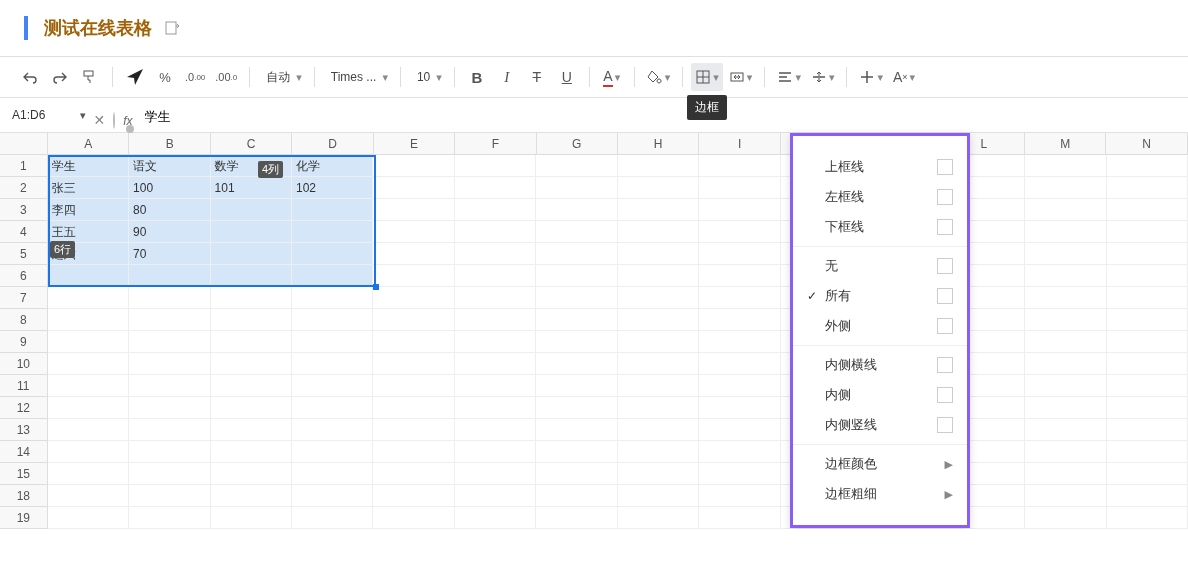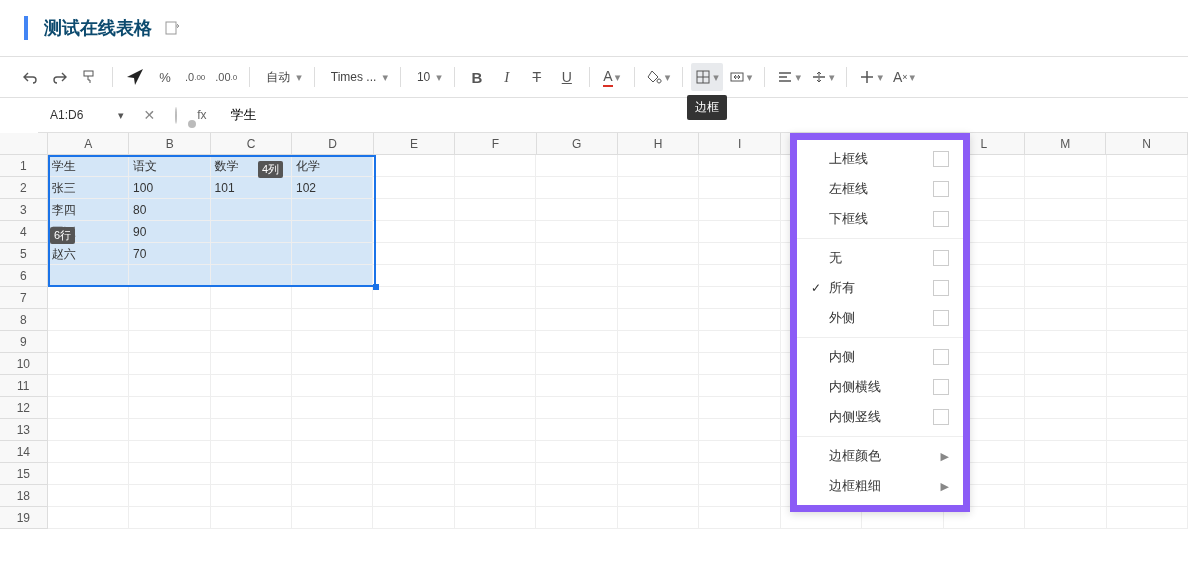--- a/index.html
+++ b/index.html
@@ -1,51 +1,51 @@
 <!DOCTYPE html>
 <html><head>
 <meta charset="utf-8">
 <style>
 * { box-sizing: border-box; margin: 0; padding: 0; }
 body { font-family: Arial, "Microsoft YaHei", sans-serif; font-size: 13px; color: #333; background: #fff; width: 1188px; }
 .header { display: flex; align-items: center; padding: 16px 24px; border-bottom: 1px solid #e0e0e0; }
 .header-bar { width: 4px; height: 24px; background: #4285f4; margin-right: 16px; }
-.header-title { font-size: 18px; font-weight: bold; color: #0c4a6e; }
+.header-title { font-size: 18px; font-weight: bold; color: #a16207; }
 .header-icon { margin-left: 12px; color: #888; }
 .toolbar { display: flex; align-items: center; padding: 6px 16px; border-bottom: 1px solid #e0e0e0; gap: 2px; }
 .tb-btn { display: flex; align-items: center; justify-content: center; min-width: 28px; height: 28px; padding: 0 4px; cursor: pointer; color: #555; border-radius: 2px; position: relative; }
 .tb-btn.active { background: #e8eaed; }
 .tb-sep { width: 1px; height: 20px; background: #ddd; margin: 0 6px; }
 .tb-dd { font-size: 11px; color: #888; margin-left: 2px; }
 .tb-text { font-size: 12px; color: #444; padding: 0 4px; white-space: nowrap; overflow: hidden; text-overflow: ellipsis; max-width: 60px; text-align: center; }
 .tb-text.num { max-width: 30px; }
 .tooltip { position: absolute; top: 32px; left: 50%; transform: translateX(-50%); background: #333; color: #fff; padding: 4px 8px; font-size: 12px; border-radius: 2px; white-space: nowrap; z-index:10; }
-.fbar { display: flex; align-items: center; padding: 4px 8px; border-bottom: 1px solid #e0e0e0; gap: 20px; margin-left: 38px; }
+.fbar { display: flex; align-items: flex-end; padding: 4px 8px; border-bottom: 1px solid #e0e0e0; gap: 8px; }
 .namebox { display: flex; align-items: center; height: 26px; }
 .namebox-val { width: 70px; font-size: 12px; color: #333; padding: 3px 4px; }
 .namebox .tb-dd { color: #555; }
 .fx-x { color: #888; font-size: 14px; cursor: pointer; }
 .fx-circle { width: 20px; height: 20px; border: 1.5px solid #bbb; border-radius: 50%; position: relative; }
 .fx-circle::after { content:""; position:absolute; width:8px; height:8px; border-radius:50%; background:#bbb; top:12px; left:12px; }
-.fx-label { font-size: 12px; color: #666; }
+.fx-label { font-style: italic; font-size: 12px; color: #666; }
 .fx-input { flex: 1; font-size: 13px; padding: 4px; border: none; outline: none; }
 .sheet { position: relative; }
 .corner { position:absolute; top:0; left:0; width:48px; height:22px; background:#f8f8f8; border-right:1px solid #ddd; border-bottom:1px solid #ddd; }
 .colhdr { display:flex; margin-left:48px; }
 .ch { width:82px; height:22px; background:#f8f8f8; border-right:1px solid #ddd; border-bottom:1px solid #ddd; text-align:center; font-size:12px; color:#555; line-height:22px; }
 .rows { }
 .row { display:flex; height:22px; }
 .rh { width:48px; background:#f8f8f8; border-right:1px solid #ddd; border-bottom:1px solid #ddd; text-align:center; font-size:12px; color:#555; line-height:22px; }
 .cell { width:82px; height:22px; border-right:1px solid #eee; border-bottom:1px solid #eee; font-size:12px; padding:2px 4px; line-height:18px; position:relative; overflow:hidden; }
 .cell.sel { background:#d4e6f7; }
 .sel-border { position:absolute; border:2px solid #1a73e8; pointer-events:none; }
 .sel-handle { position:absolute; width:6px; height:6px; background:#1a73e8; }
 .badge { position:absolute; background:#555; color:#fff; font-size:11px; padding:1px 4px; border-radius:2px; z-index:5; }
 .scroll-up { position:absolute; width:20px; height:20px; background:#888; border-radius:2px; display:flex; align-items:center; justify-content:center; color:#fff; font-size:11px; }
-.menu { position:absolute; background:#fff; border:7px solid #8b5cf6; box-shadow:0 2px 8px rgba(0,0,0,.15); min-width:180px; padding:4px 0; z-index:20; }
+.menu { position:absolute; background:#fff; border:3px solid #8b5cf6; box-shadow:0 2px 8px rgba(0,0,0,.15); min-width:180px; padding:16px 0; z-index:20; }
 .mi { display:flex; align-items:center; padding:6px 14px; font-size:13px; color:#333; cursor:pointer; }
 .mi-check { width:18px; font-size:12px; color:#333; }
 .mi-label { flex:1; }
 .mi-icon { width:16px; height:16px; border:1px solid #ccc; position:relative; }
 .mi-arrow { color:#888; font-size:11px; }
 .msep { height:1px; background:#eee; margin:4px 0; }
 svg { display:block; }
 </style>
 </head>
 <body>
@@ -483,21 +483,21 @@
         <div class="cell"></div>
         <div class="cell"></div>
         <div class="cell"></div>
         <div class="cell"></div>
         <div class="cell"></div>
       </div>
     </div>
   <div class="sel-border" style="top:22px;left:48px;width:328px;height:132px;"></div>
   <div class="sel-handle" style="top:151px;left:373px;"></div>
   <div class="badge" style="top:28px;left:258px;">4列</div>
-  <div class="badge" style="top:94px;left:50px;">6行</div>
+  <div class="badge" style="top:108px;left:50px;">6行</div>
   <div class="scroll-up" style="top:8px;left:936px;">▲</div>
 
   <div class="menu" id="bmenu" style="top:0px;left:790px;">
       <div class="mi">
         <span class="mi-check"></span>
         <span class="mi-label">上框线</span>
         <span class="mi-icon"></span>
       </div>
       <div class="mi">
         <span class="mi-check"></span>
@@ -521,26 +521,26 @@
         <span class="mi-icon"></span>
       </div>
       <div class="mi">
         <span class="mi-check"></span>
         <span class="mi-label">外侧</span>
         <span class="mi-icon"></span>
       </div>
       <div class="msep"></div>
       <div class="mi">
         <span class="mi-check"></span>
+        <span class="mi-label">内侧横线</span>
+        <span class="mi-icon"></span>
+      </div>
+      <div class="mi">
+        <span class="mi-check"></span>
         <span class="mi-label">内侧</span>
-        <span class="mi-icon"></span>
-      </div>
-      <div class="mi">
-        <span class="mi-check"></span>
-        <span class="mi-label">内侧横线</span>
         <span class="mi-icon"></span>
       </div>
       <div class="mi">
         <span class="mi-check"></span>
         <span class="mi-label">内侧竖线</span>
         <span class="mi-icon"></span>
       </div>
       <div class="msep"></div>
       <div class="mi">
         <span class="mi-check"></span>

